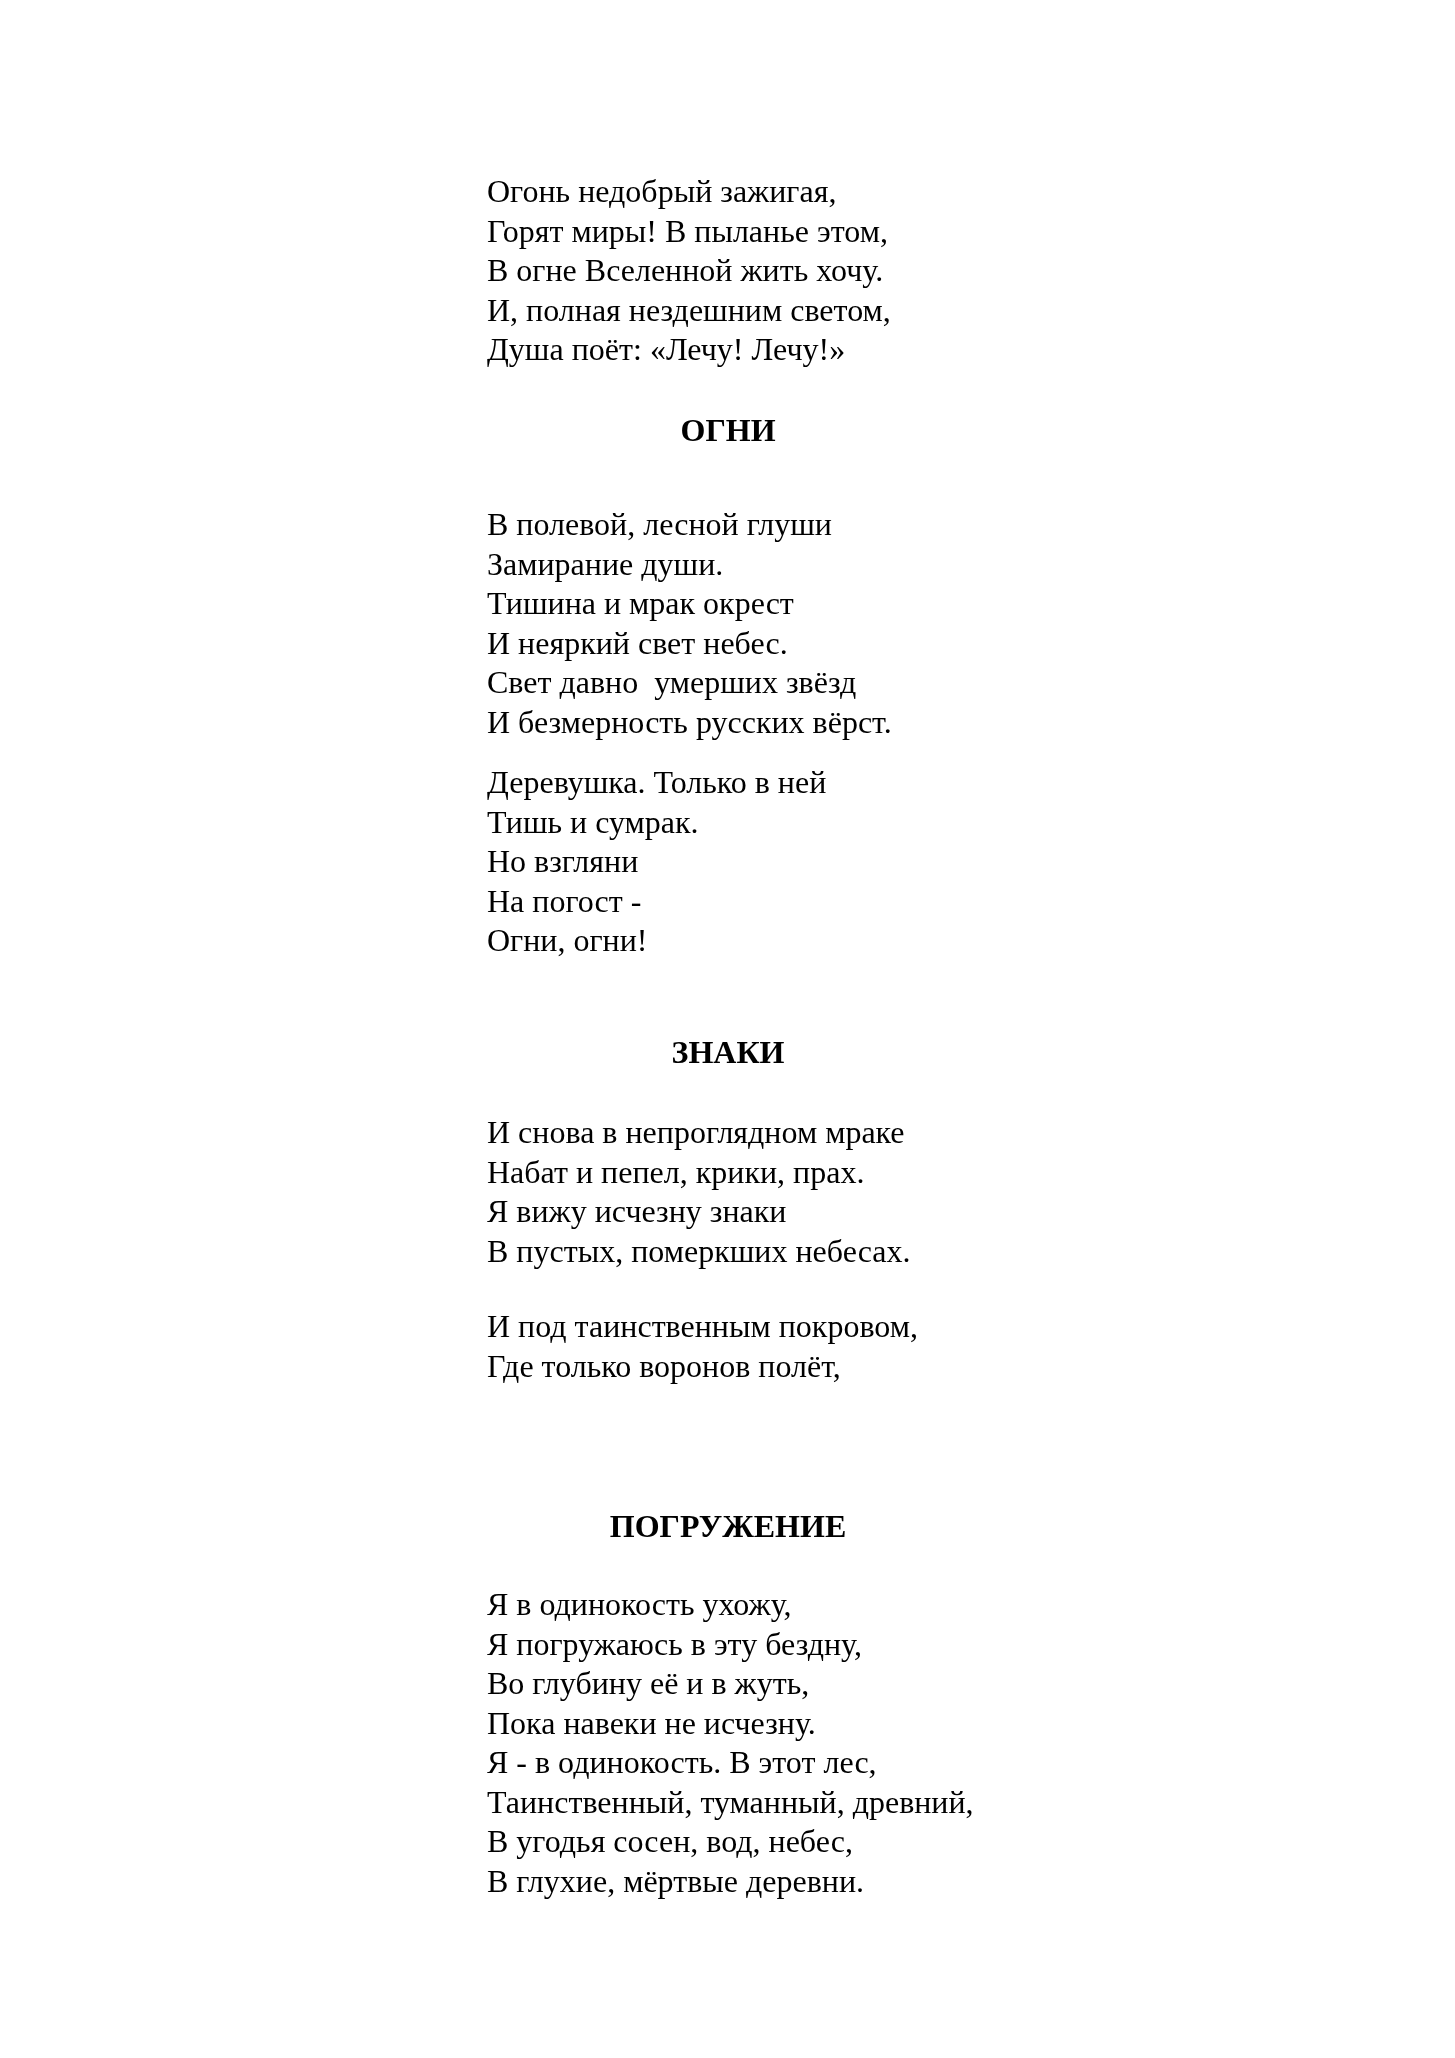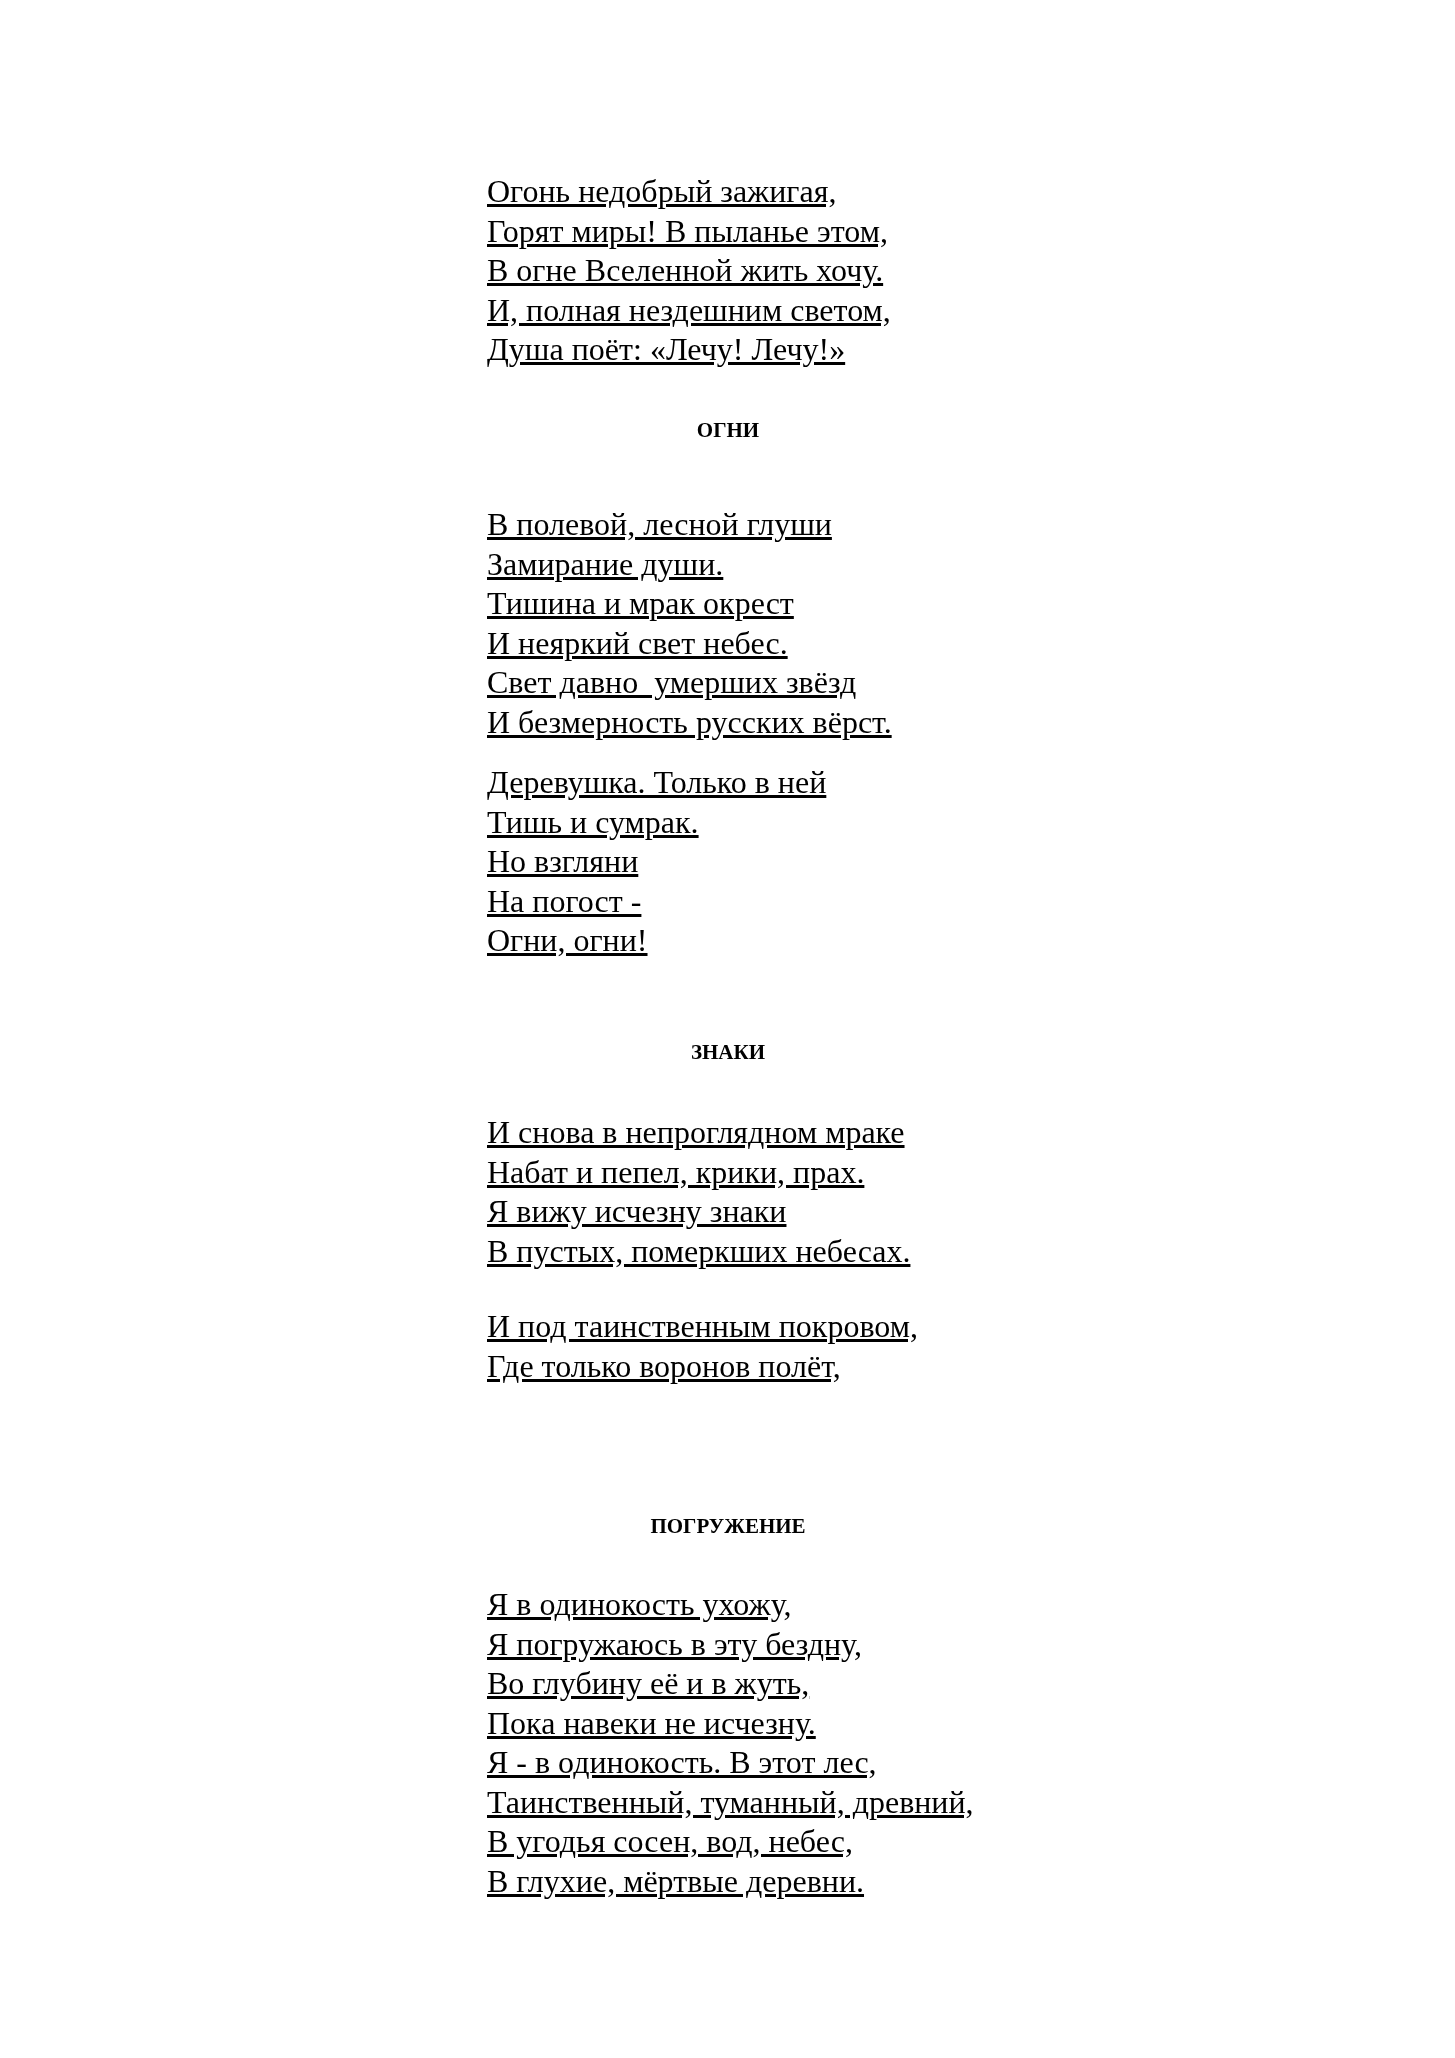--- a/index.html
+++ b/index.html
@@ -20,28 +20,27 @@
       left: 487px;
       margin: 0;
       padding: 0;
     }
     .line {
       display: block;
       font-size: 32px;
       line-height: 39.5px;
       height: 39.5px;
       white-space: pre;
-      text-decoration: underline;
     }
     .heading {
       position: absolute;
       left: 528px;
       width: 400px;
       text-align: center;
-      font-size: 21px;
+      font-size: 32px;
       line-height: 39.5px;
       font-weight: bold;
       margin: 0;
       white-space: pre;
     }
   </style>
 </head>
 <body>
 
 <div class="block" style="top:172px;">

